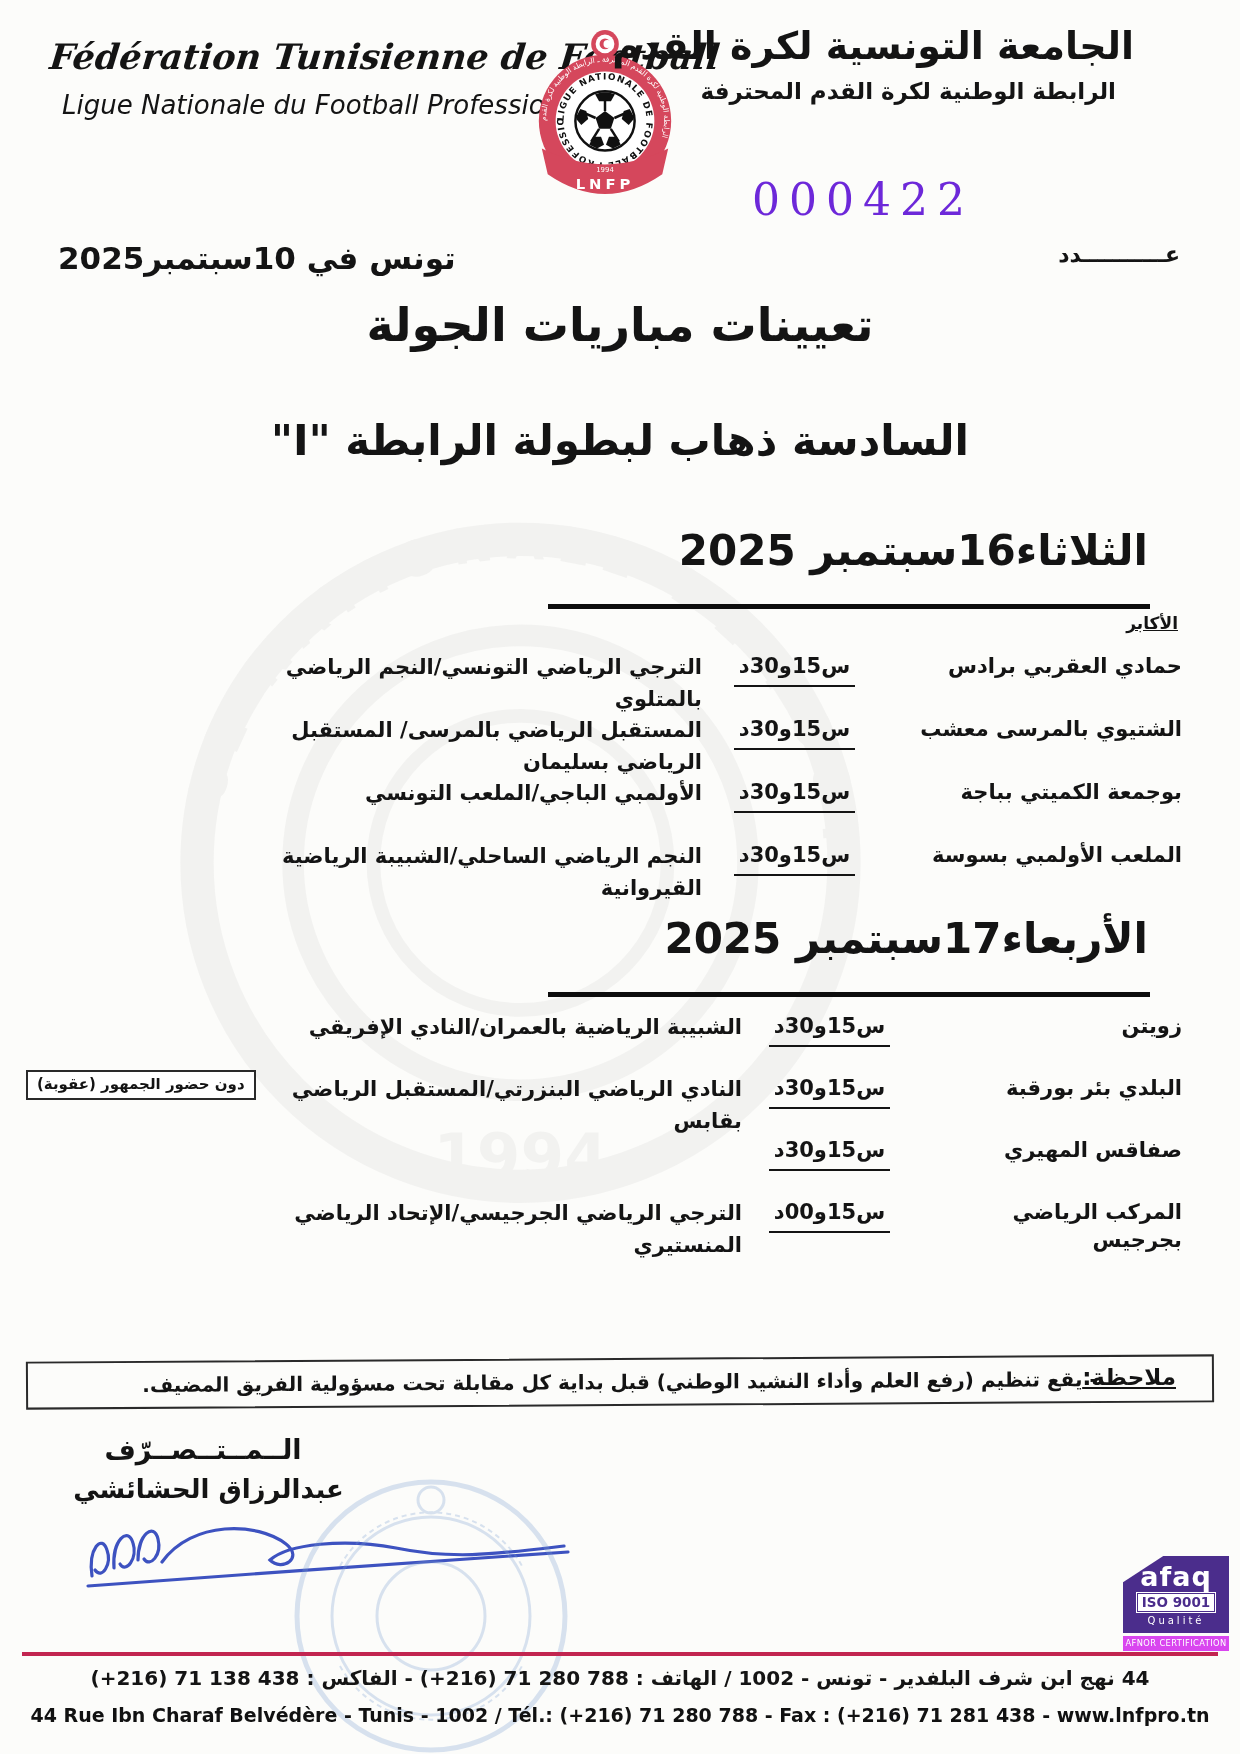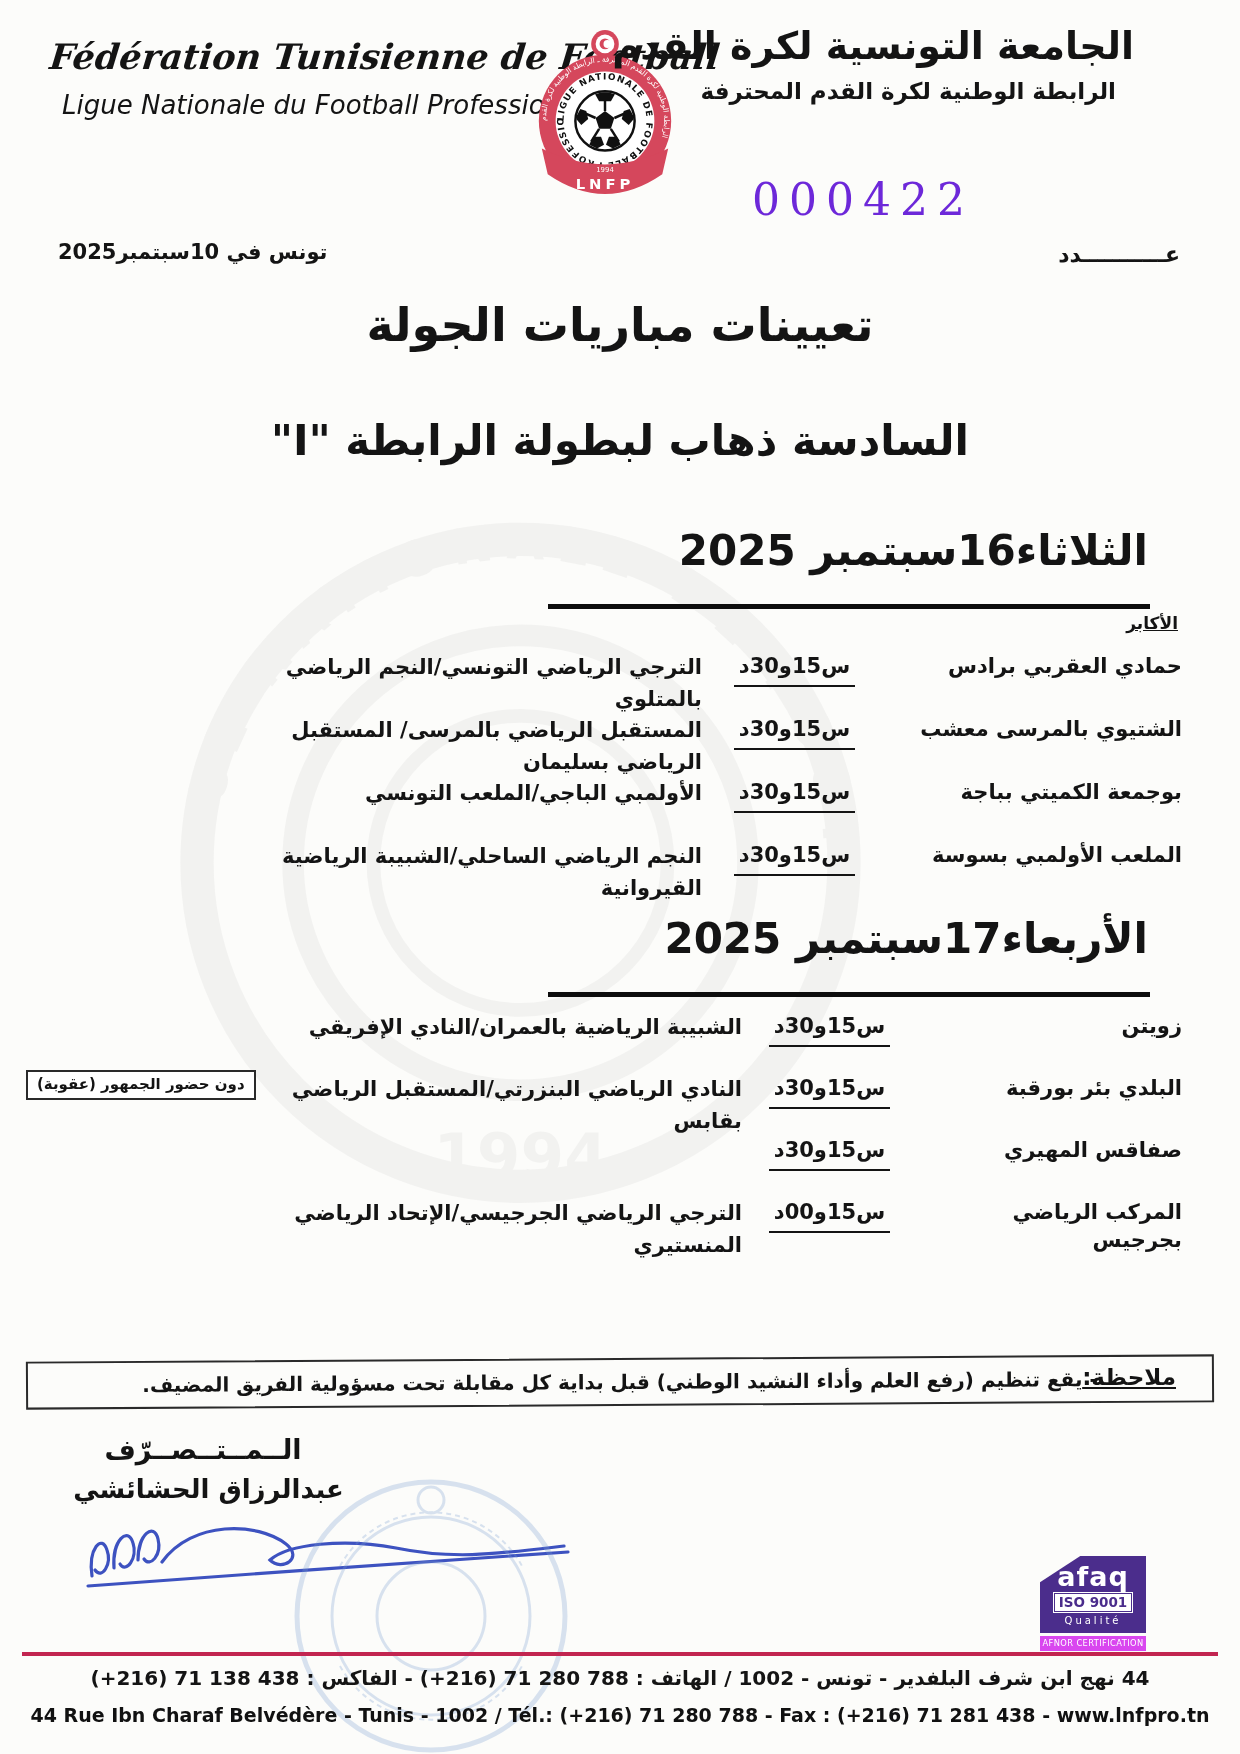--- a/index.html
+++ b/index.html
@@ -12,21 +12,21 @@
   .rtl{direction:rtl;unicode-bidi:plaintext;}
   
   .fr-title{left:50px;top:36px;width:480px;font-family:"DejaVu Serif","Liberation Serif",serif;
     font-style:italic;font-weight:bold;font-size:35px;transform:skewX(-6deg);white-space:nowrap;}
   .fr-subtitle{left:62px;top:90px;width:460px;font-style:italic;font-size:26px;white-space:nowrap;}
   .logo-box{left:526px;top:24px;width:158px;height:188px;}
   .ar-title{right:106px;top:24px;font-weight:bold;font-size:38px;white-space:nowrap;}
   .ar-subtitle{right:124px;top:78px;font-weight:bold;font-size:23px;white-space:nowrap;}
   .serial{left:752px;top:174px;font-family:"DejaVu Serif","Liberation Serif",serif;
     font-size:44px;letter-spacing:9px;color:#6d28d9;}
-  .place-date{left:58px;top:240px;font-weight:bold;font-size:21px;}
+  .place-date{left:58px;top:240px;font-weight:bold;font-size:31px;}
   .num-label{right:60px;top:242px;font-weight:bold;font-size:22px;}
   
   .main-title{left:0;top:298px;width:100%;text-align:center;font-weight:bold;font-size:46px;}
   .sub-title{left:0;top:416px;width:100%;text-align:center;font-weight:bold;font-size:42px;}
   
   .day-header{right:92px;top:0;font-weight:bold;font-size:42px;white-space:nowrap;}
   .day-header.d1{top:526px;}
   .day-header.d2{top:914px;}
   .day-underline{left:548px;right:90px;height:5px;background:#0d0d0d;}
   .day-underline.u1{top:604px;}
@@ -53,21 +53,21 @@
     transform:rotate(-0.35deg);display:flex;align-items:center;justify-content:center;}
   .note-text{font-weight:bold;font-size:20px;text-align:center;width:100%;}
   
   .sig-title{left:103px;top:1434px;width:200px;text-align:center;font-weight:bold;font-size:27px;}
   .sig-name{left:66px;top:1474px;width:285px;text-align:center;font-weight:bold;font-size:26px;}
   .sig-ink{left:76px;top:1498px;width:505px;height:112px;}
   .stamp{left:280px;top:1466px;width:302px;height:292px;opacity:.28;}
   
   .watermark{left:148px;top:428px;width:745px;height:850px;opacity:.075;pointer-events:none;}
   
-  .afaq{left:1040px;top:1556px;width:106px;text-align:center;color:#fff;}
+  .afaq{left:1123px;top:1556px;width:106px;text-align:center;color:#fff;}
   .afaq-top{background:#4b2d8c;clip-path:polygon(0 34%,38% 0,100% 0,100% 100%,0 100%);
     padding:9px 0 5px;}
   .afaq-brand{font-weight:bold;font-size:27px;line-height:24px;letter-spacing:1px;}
   .afaq-iso{width:76px;margin:4px auto 3px;background:#fff;color:#4b2d8c;
     font-weight:bold;font-size:13.5px;line-height:17px;border:1.5px solid #4b2d8c;outline:1.5px solid #fff;}
   .afaq-quality{font-size:10px;letter-spacing:3px;padding-bottom:2px;}
   .afaq-band{background:#d946ef;margin-top:3px;font-weight:normal;font-size:8.3px;
     line-height:15px;letter-spacing:.4px;}
   
   .footer-line{left:22px;right:22px;top:1652px;height:4px;background:#c22550;}

